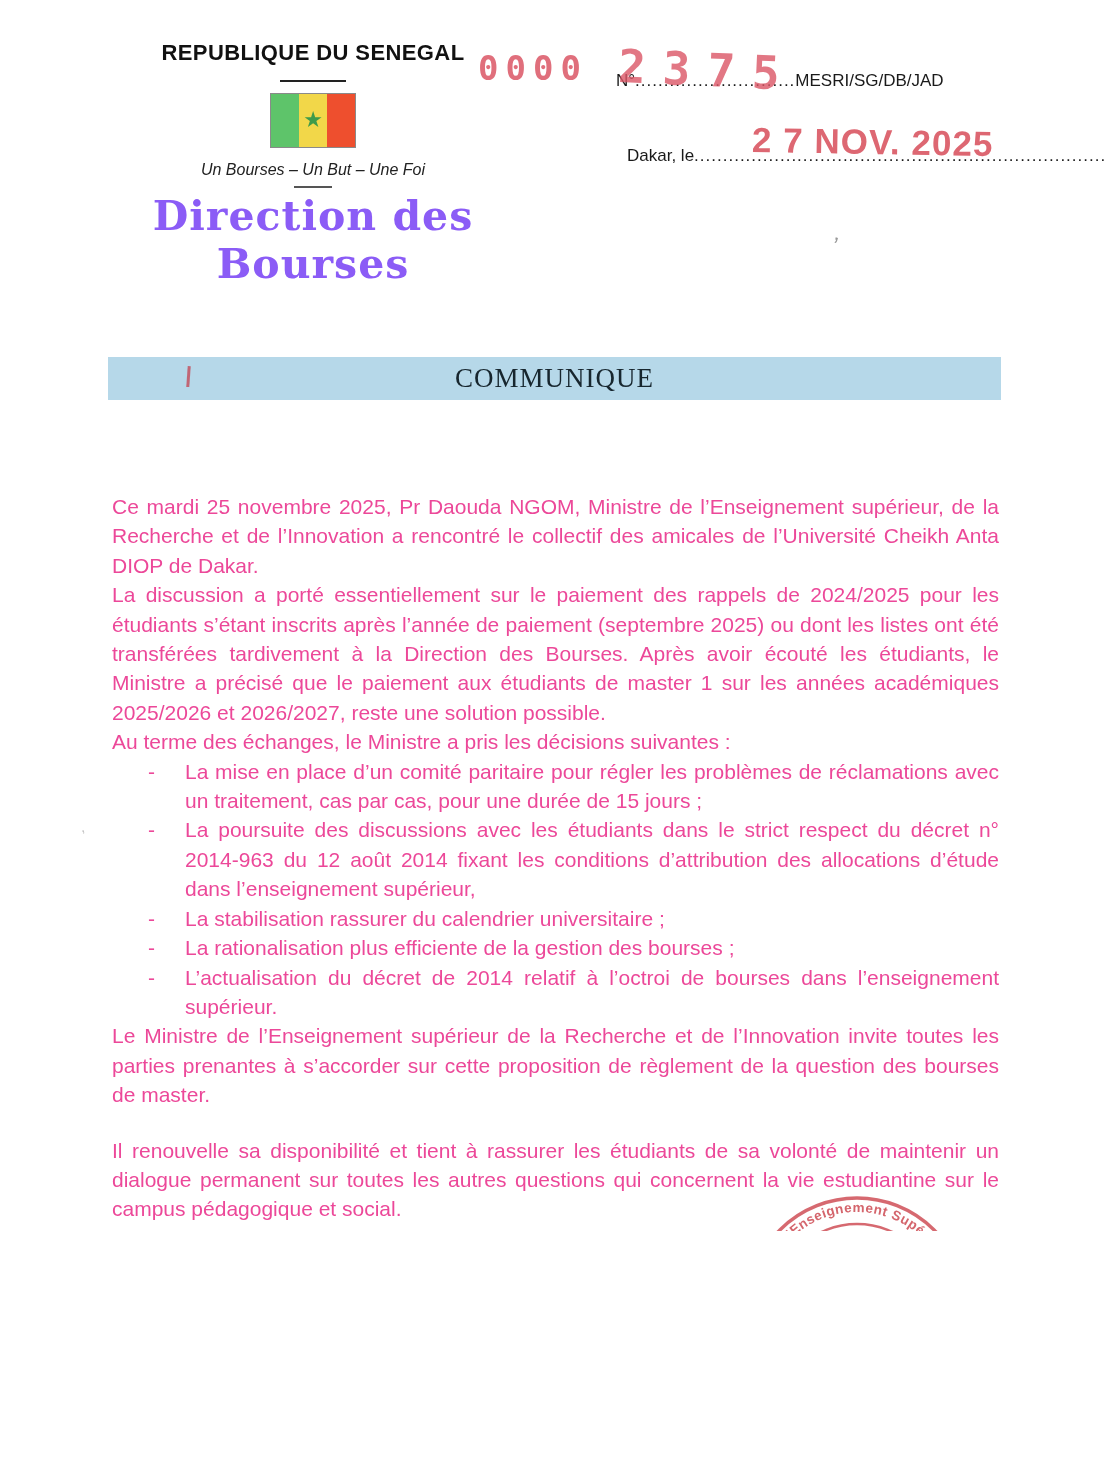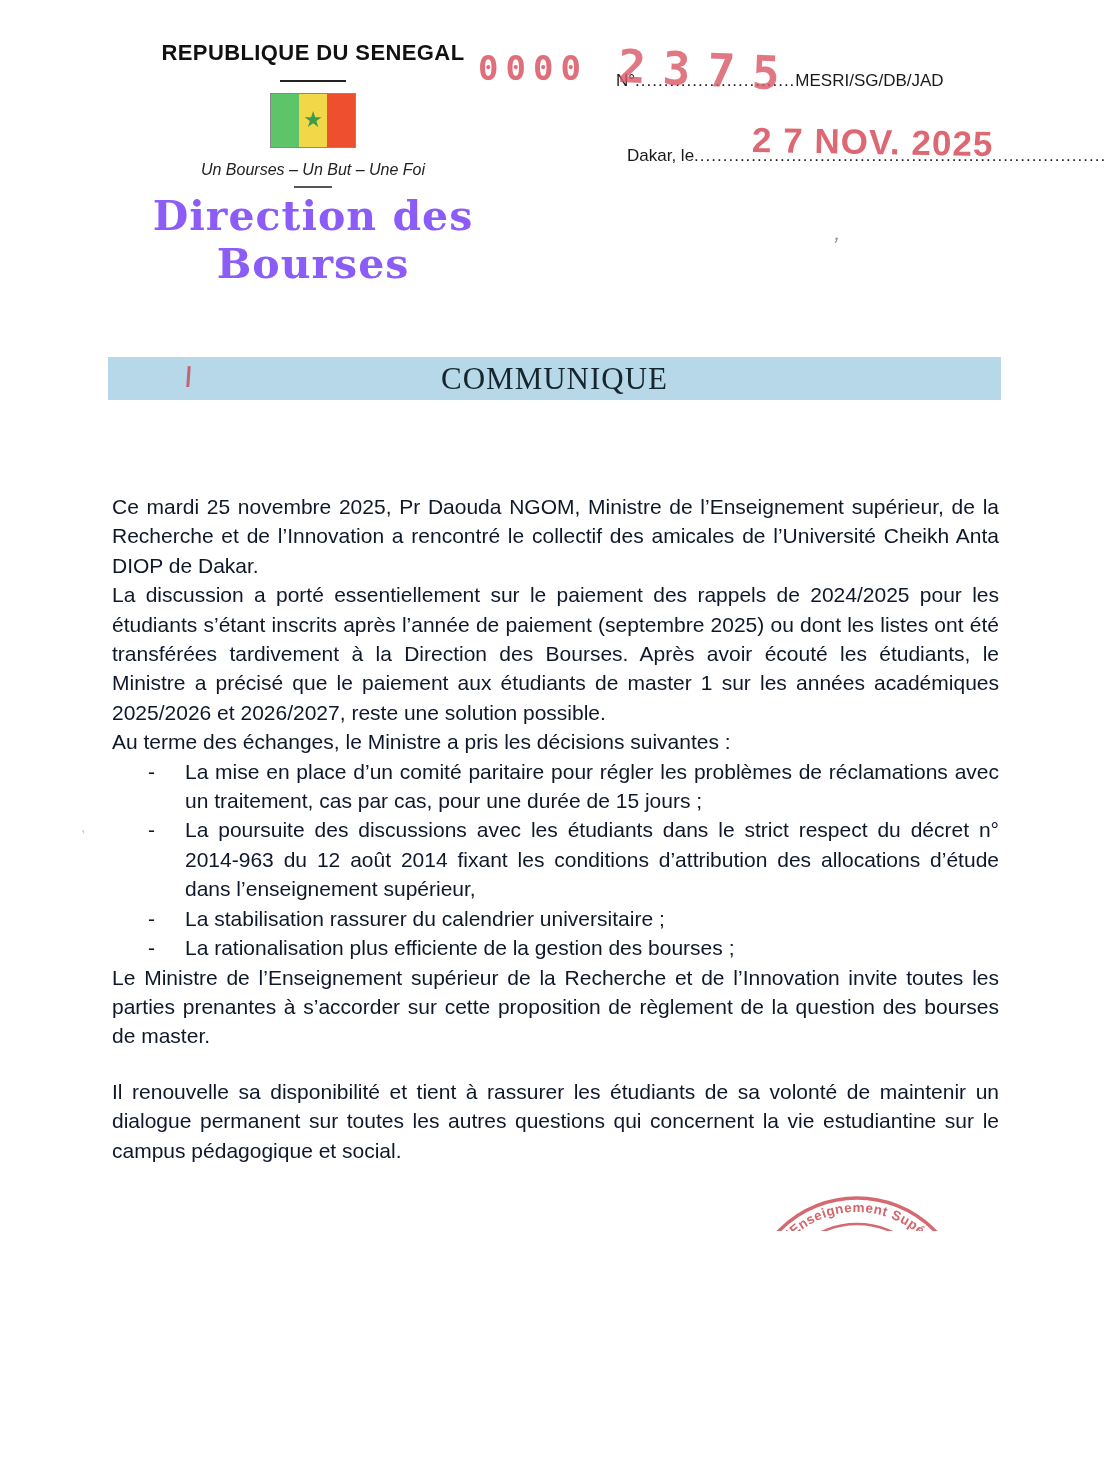--- a/index.html
+++ b/index.html
@@ -32,27 +32,27 @@
         font-weight:bold;font-size:34px;letter-spacing:7px;color:#db5666;opacity:.85;}
   .serial-rest{position:absolute;left:618px;top:43px;font-family:"DejaVu Sans Mono",monospace;
         font-weight:bold;font-size:46px;letter-spacing:17px;color:#db5666;opacity:.8;
         transform:rotate(2.5deg);}
   .date-stamp{position:absolute;left:752px;top:122px;font-size:35px;font-weight:bold;
         letter-spacing:1px;color:#d9535f;opacity:.88;transform:rotate(1deg);white-space:nowrap;}
 
   
   .title-band{position:absolute;left:108px;top:357px;width:893px;height:43px;background:#b6d8e9;
         display:flex;align-items:center;justify-content:center;}
-  .title-band span{font-family:"Liberation Serif",serif;font-size:31px;letter-spacing:1px;color:#17262e;}
+  .title-band span{font-family:"Liberation Serif",serif;font-size:27px;letter-spacing:1px;color:#17262e;}
   .band-tick{position:absolute;left:187px;top:366px;width:2.5px;height:21px;background:#c4404e;
         opacity:.75;transform:rotate(4deg);}
 
   
   .body-text{position:absolute;left:112px;top:492px;width:887px;font-size:21px;
-        line-height:29.4px;text-align:justify;color:#0f172a;}
+        line-height:29.4px;text-align:justify;color:#ec4899;}
   .body-text p{margin:0;}
   .body-text ul{margin:0;padding:0;list-style:none;}
   .body-text li{position:relative;padding-left:73px;text-align:justify;}
   .body-text li::before{content:"-";position:absolute;left:36px;top:0;}
   .p5{margin-top:26px !important;}
   .lead-bold{font-weight:normal;}
 
   
   .seal-wrap{position:absolute;left:660px;top:1185px;width:350px;height:245px;}
   .seal-wrap svg{display:block;}
@@ -101,20 +101,21 @@
 
   <div class="body-text">
     <p>Ce mardi 25 novembre 2025, Pr Daouda NGOM, Ministre de l’Enseignement supérieur, de la Recherche et de l’Innovation a rencontré le collectif des amicales de l’Université Cheikh Anta DIOP de Dakar.</p>
     <p>La discussion a porté essentiellement sur le paiement des rappels de 2024/2025 pour les étudiants s’étant inscrits après l’année de paiement (septembre 2025) ou dont les listes ont été transférées tardivement à la Direction des Bourses. Après avoir écouté les étudiants, le Ministre a précisé que le paiement aux étudiants de master 1 sur les années académiques 2025/2026 et 2026/2027, reste une solution possible.</p>
     <p>Au terme des échanges, le Ministre a pris les décisions suivantes :</p>
     <ul>
       <li><span>La mise en place d’un comité paritaire pour régler les problèmes de réclamations avec un traitement, cas par cas, pour une durée de 15 jours ;</span></li>
       <li><span>La poursuite des discussions avec les étudiants dans le strict respect du décret n° 2014-963 du 12 août 2014 fixant les conditions d’attribution des allocations d’étude dans l’enseignement supérieur,</span></li>
       <li><span>La stabilisation rassurer du calendrier universitaire ;</span></li>
       <li><span>La rationalisation plus efficiente de la gestion des bourses ;</span></li>
+      <li><span>L’actualisation du décret de 2014 relatif à l’octroi de bourses dans l’enseignement supérieur.</span></li>
     </ul>
     <p>Le Ministre de l’Enseignement supérieur de la Recherche et de l’Innovation invite toutes les parties prenantes à s’accorder sur cette proposition de règlement de la question des bourses de master.</p>
     <p class="p5"><span class="lead-bold">Il</span><span> renouvelle sa disponibilité et tient à rassurer les étudiants de sa volonté de maintenir un dialogue permanent sur toutes les autres questions qui concernent la vie estudiantine sur le campus pédagogique et social.</span></p>
   </div>
 
   <div class="seal-wrap">
     <svg width="350" height="245" viewBox="0 0 350 245">
       <defs>
         <path id="sealOuter" d="M 197,122 m -95,0 a 95,95 0 1,1 190,0 a 95,95 0 1,1 -190,0"></path>
         <path id="sealTop" d="M 131,122 A 66,66 0 1 1 263,122"></path>

